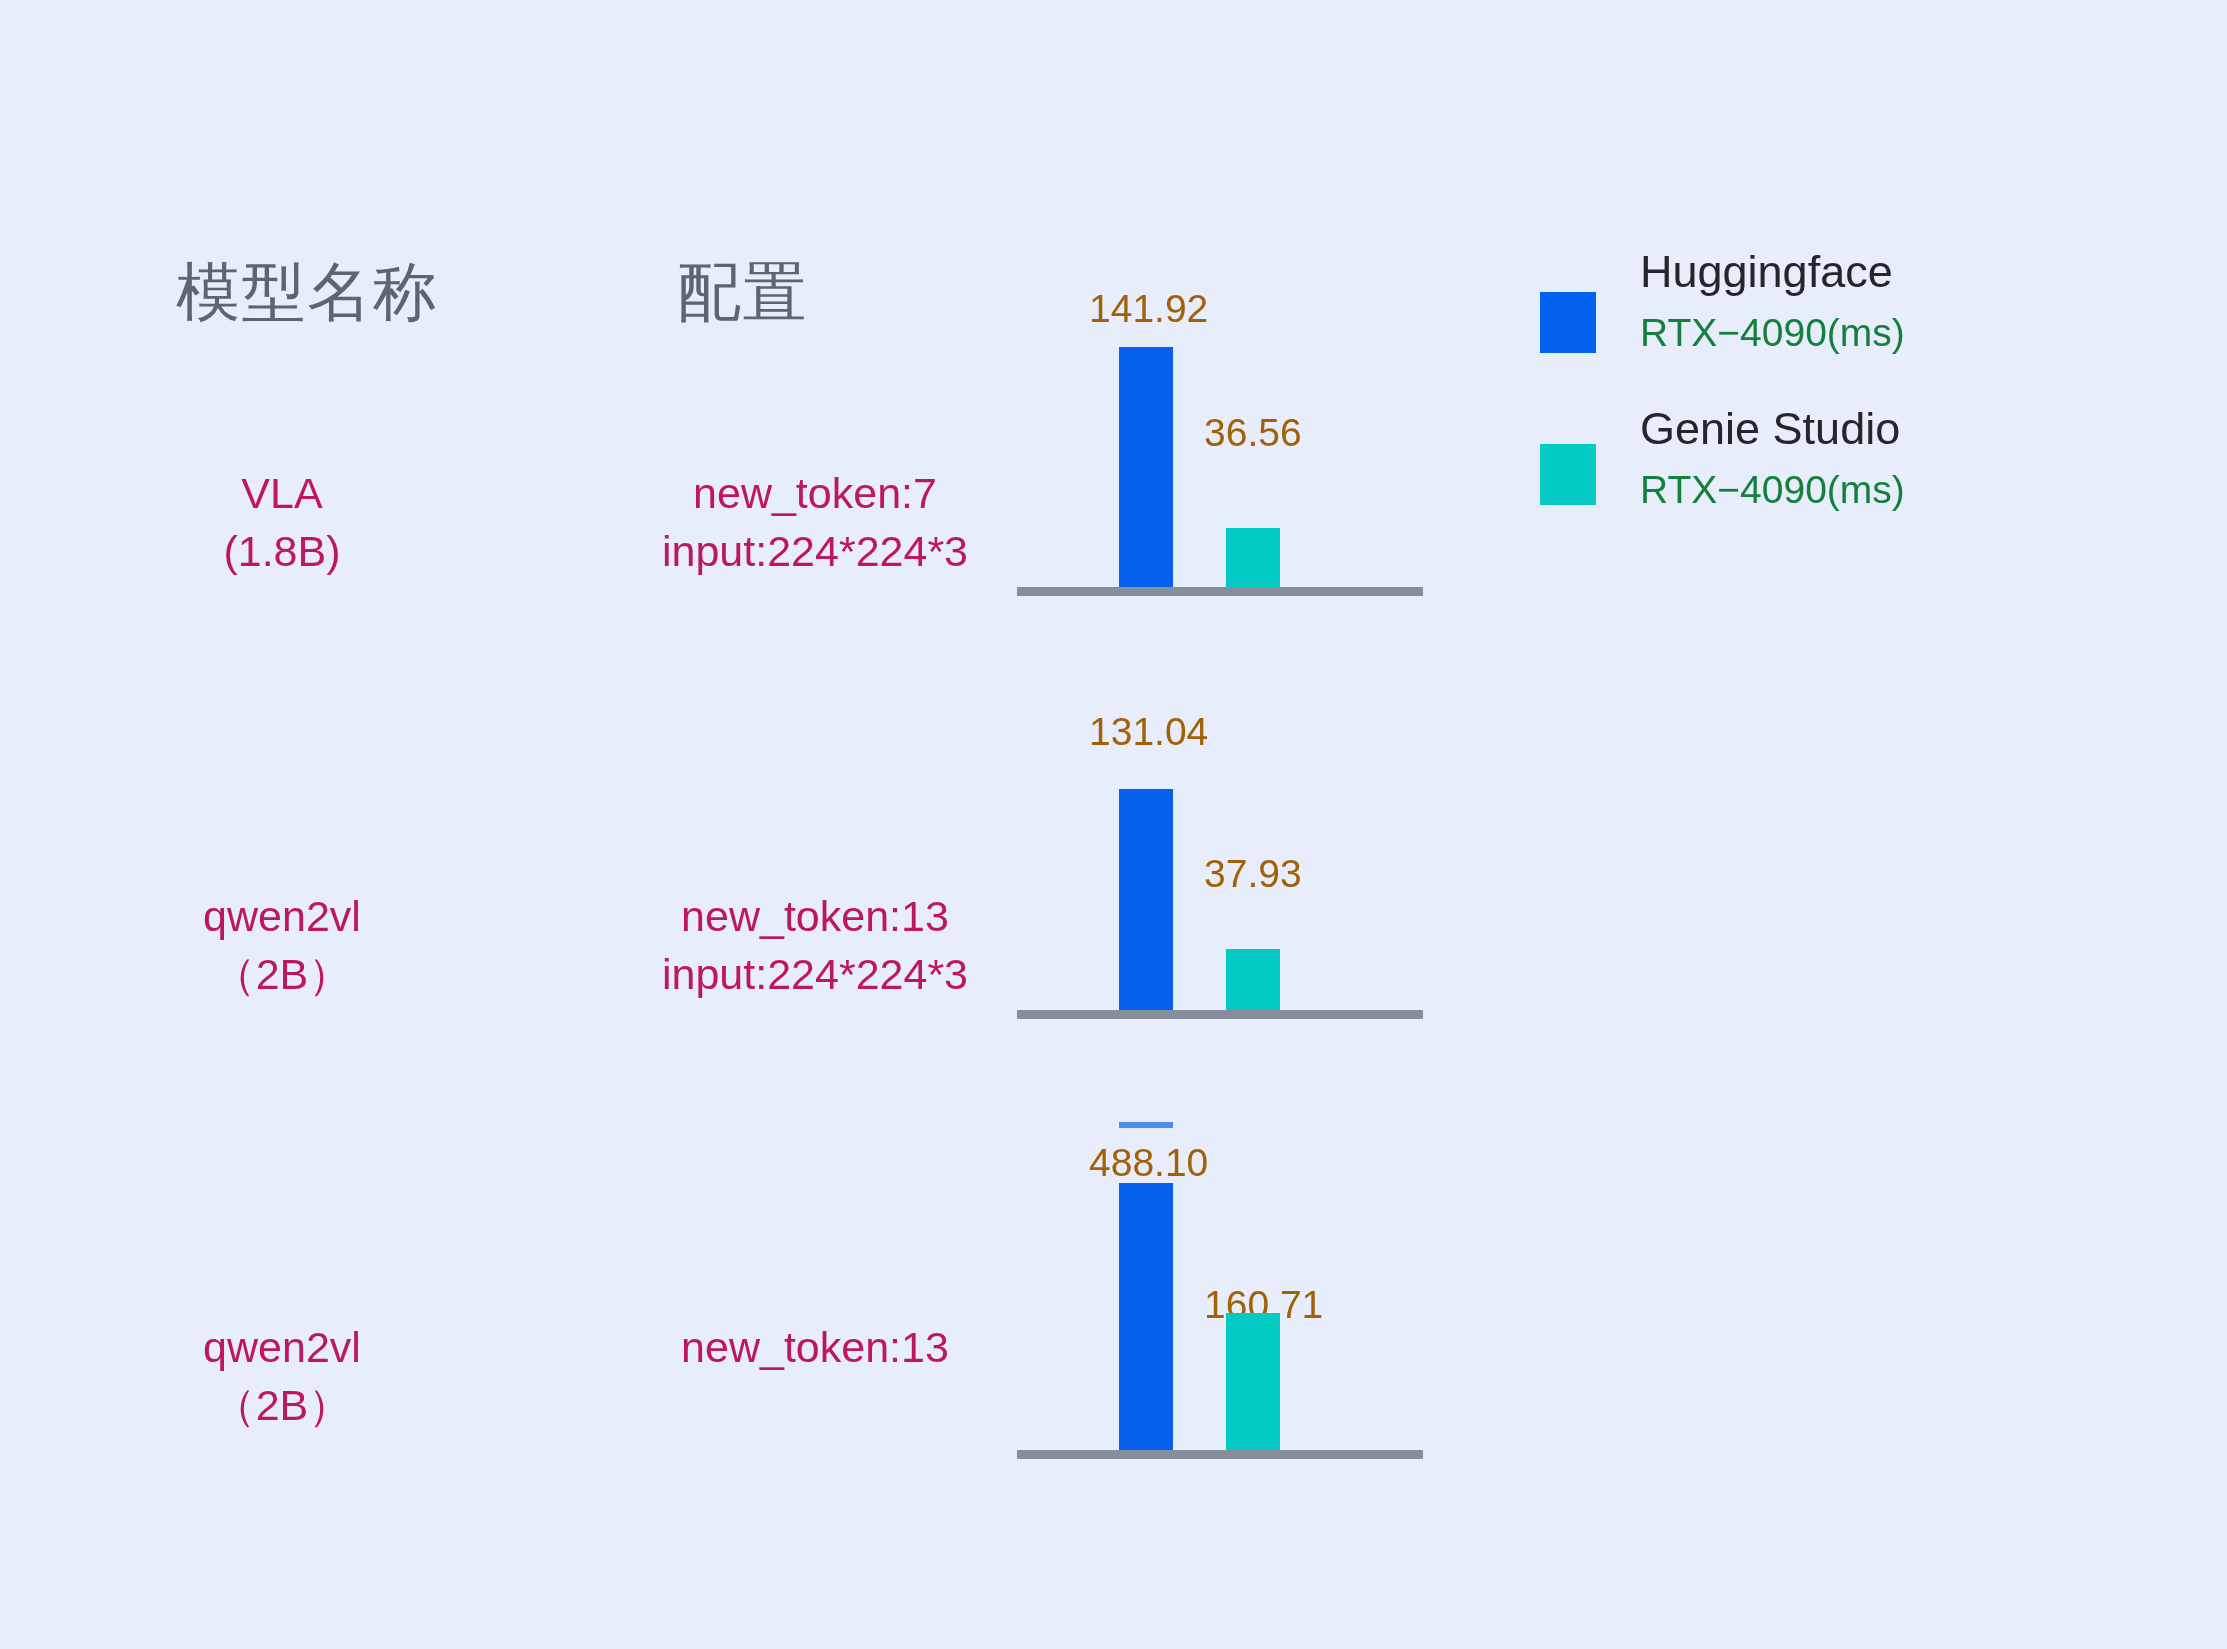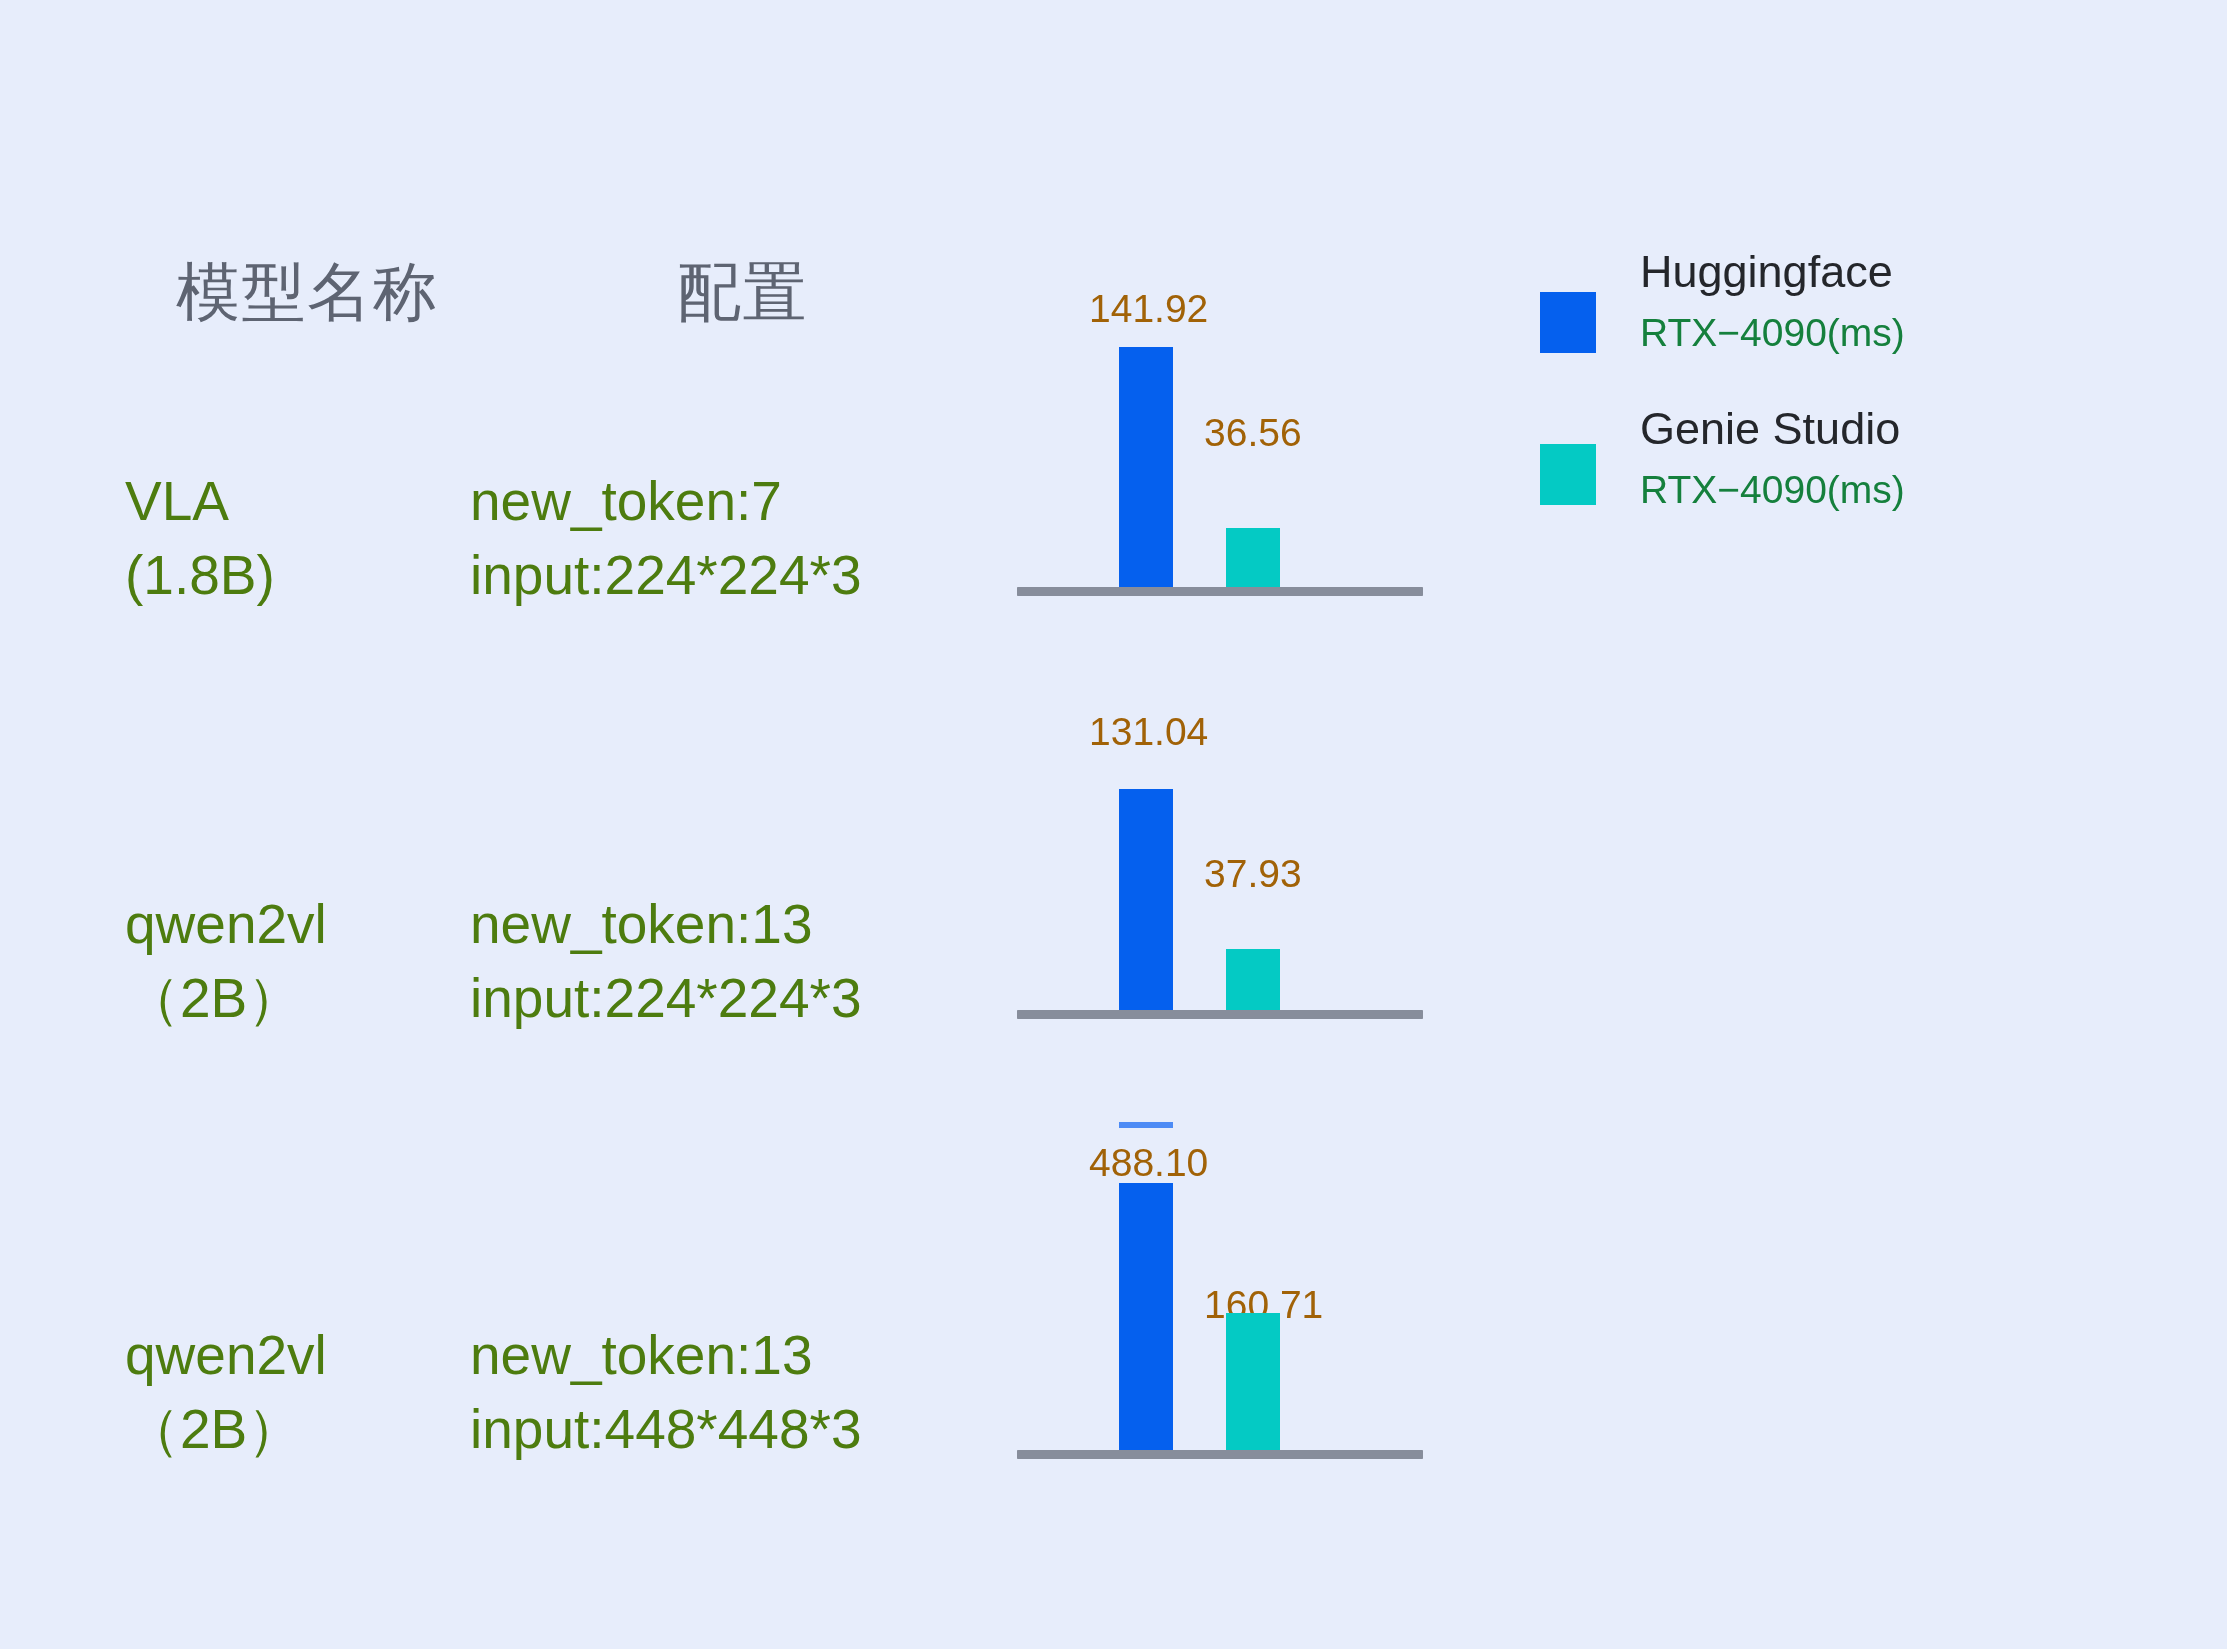--- a/index.html
+++ b/index.html
@@ -40,22 +40,23 @@
     position: absolute;
     left: 0;
     width: 2227px;
   }
   #row-0 { top: 259px;  height: 376px; }
   #row-1 { top: 682px;  height: 376px; }
   #row-2 { top: 1113px; height: 392px; }
 
   .row-label {
     position: absolute;
-    color: #4d7c0f;
-    font-size: 55px;
+    text-align: center;
+    color: #be185d;
+    font-size: 43px;
     line-height: 1.35;
     white-space: nowrap;
   }
   .label-model  { left: 125px; width: 314px; }
   .label-config { left: 470px; width: 690px; }
 
   
   #row-0 .row-label { top: 205px; }
   #row-1 .row-label { top: 205px; }
   #row-2 .row-label { top: 205px; }
@@ -231,21 +232,20 @@
 
 <div class="row" id="row-2">
 
   <div class="row-label label-model">
     <div>qwen2vl</div>
     <div>（2B）</div>
   </div>
 
   <div class="row-label label-config">
     <div>new_token:13</div>
-    <div>input:448*448*3</div>
   </div>
 
   <div class="plot">
     <div class="value-label value-blue">488.10</div>
     <div class="value-label value-teal">160.71</div>
 
     <div class="bars-wrap">
       <div class="bar bar-blue"></div>
       <div class="bar bar-teal"></div>
     </div>

